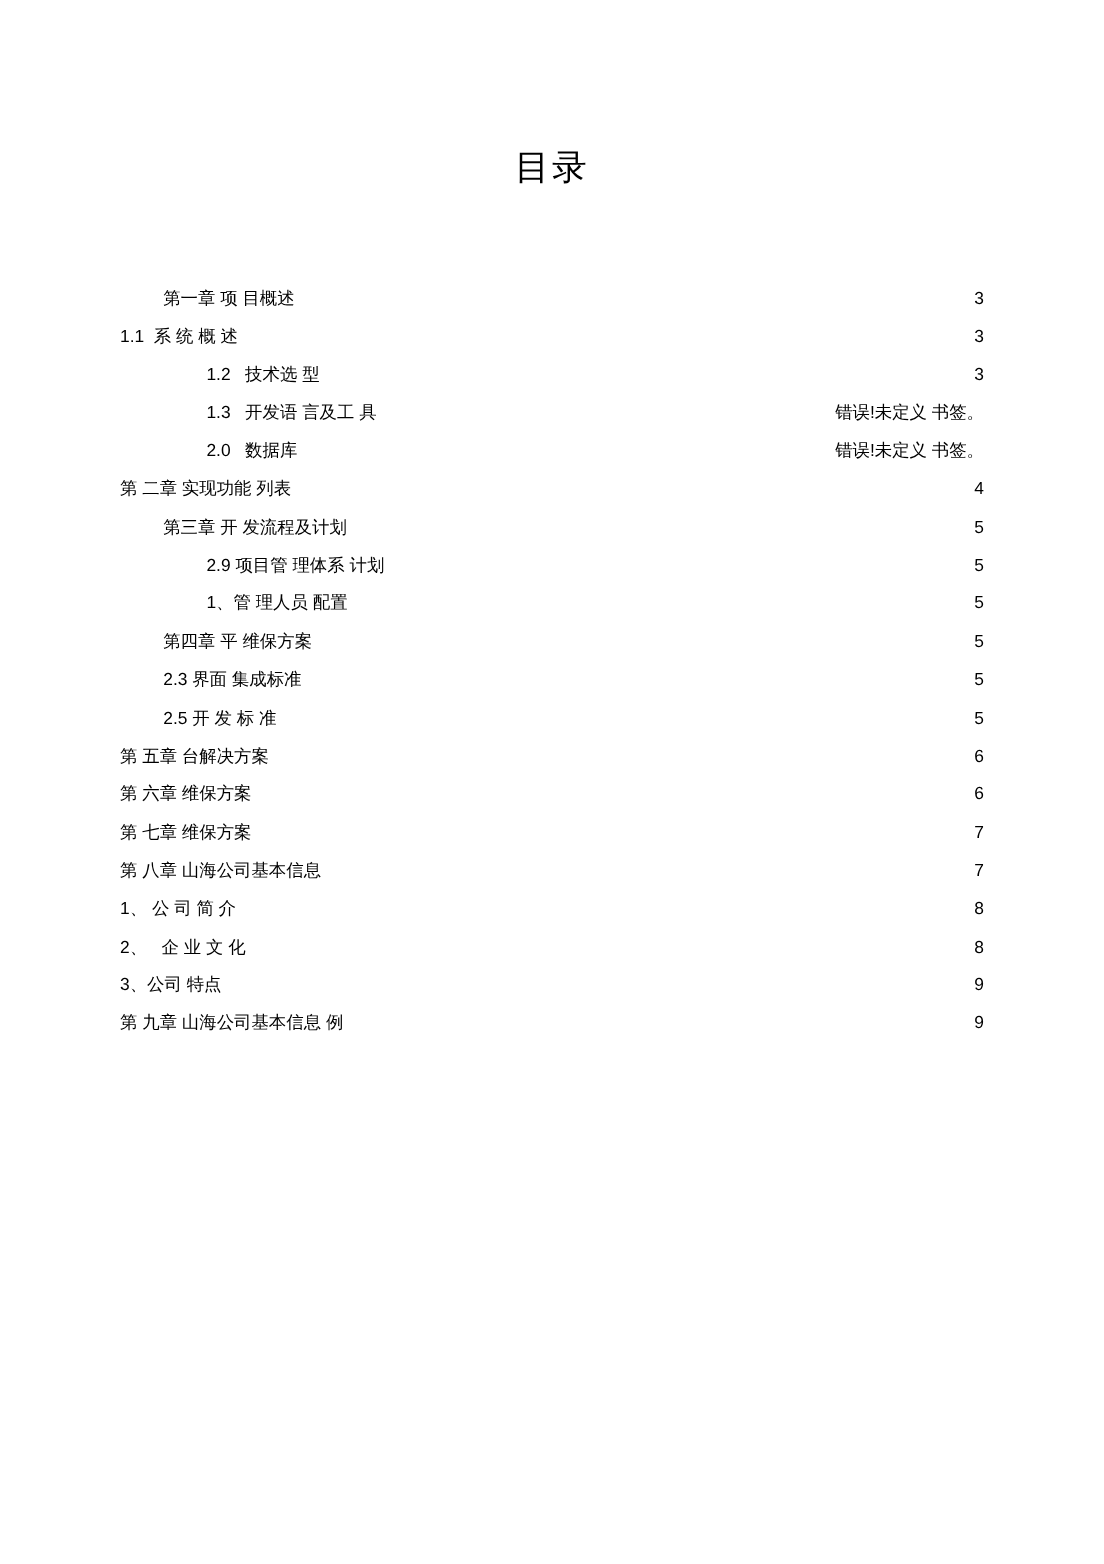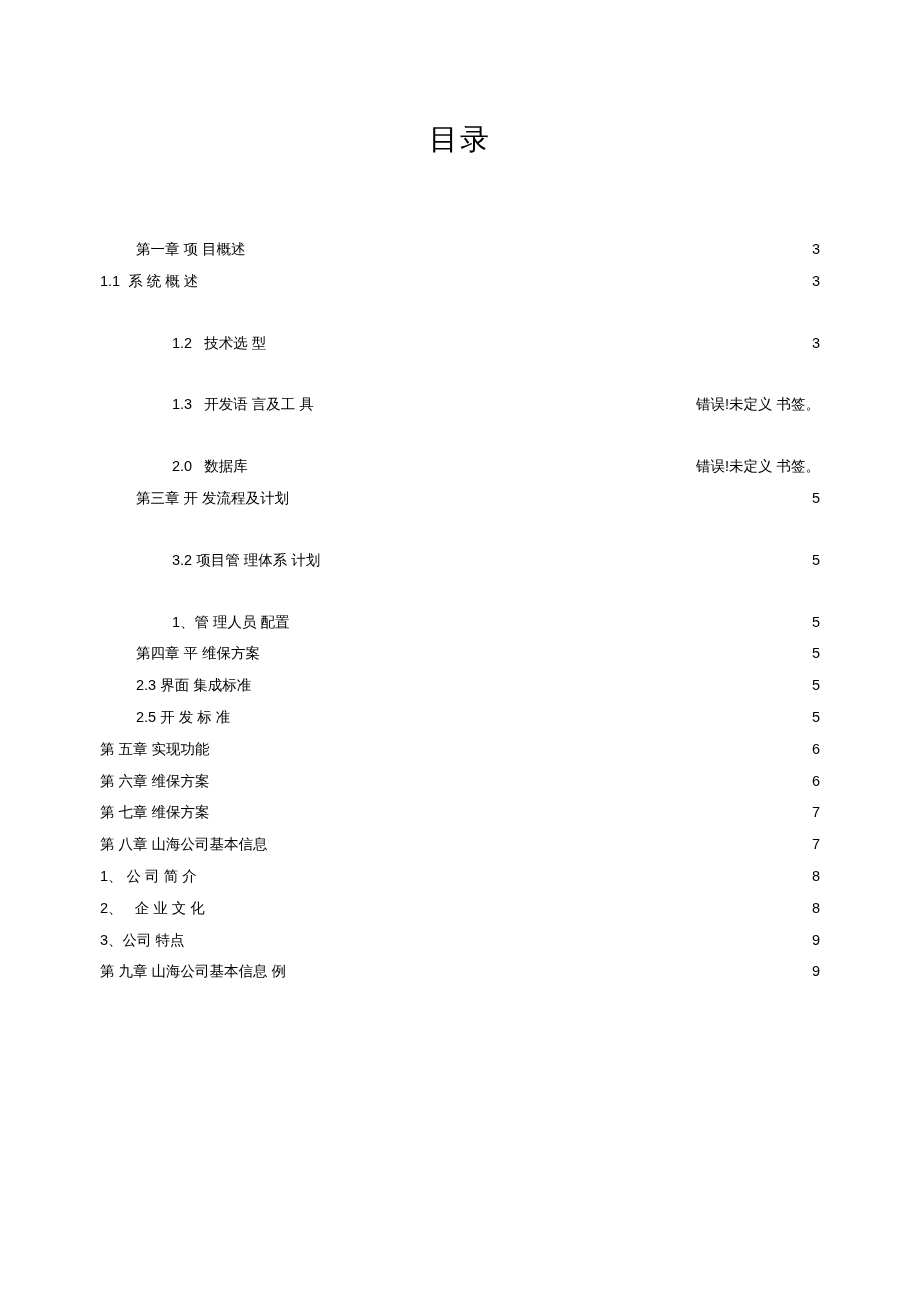--- a/index.html
+++ b/index.html
@@ -34,21 +34,21 @@
     }
     .toc-label {
       white-space: pre;
     }
     .toc-page {
       white-space: nowrap;
       padding-left: 10px;
     }
     .indent-0 { padding-left: 0px; }
     .indent-1 { padding-left: 36px; }
-    .indent-2 { padding-left: 72px; margin-top: 30px; }
+    .indent-2 { padding-left: 72px; }
   </style>
 </head>
 <body>
 
 <h1 class="title">目录</h1>
 
 <div class="toc" id="toc-container">
     <div class="toc-row">
       <span class="toc-label indent-1">第一章 项 目概述</span>
       <span class="toc-page">3</span>
@@ -63,45 +63,49 @@
     </div>
     <div class="toc-row">
       <span class="toc-label indent-2">1.3   开发语 言及工 具</span>
       <span class="toc-page">错误!未定义 书签。</span>
     </div>
     <div class="toc-row">
       <span class="toc-label indent-2">2.0   数据库</span>
       <span class="toc-page">错误!未定义 书签。</span>
     </div>
     <div class="toc-row">
+      <span class="toc-label indent-0">第 二章 实现功能 列表</span>
+      <span class="toc-page">4</span>
+    </div>
+    <div class="toc-row">
       <span class="toc-label indent-1">第三章 开 发流程及计划</span>
       <span class="toc-page">5</span>
     </div>
     <div class="toc-row">
-      <span class="toc-label indent-2">3.2 项目管 理体系 计划</span>
+      <span class="toc-label indent-2">2.9 项目管 理体系 计划</span>
       <span class="toc-page">5</span>
     </div>
     <div class="toc-row">
       <span class="toc-label indent-2">1、管 理人员 配置</span>
       <span class="toc-page">5</span>
     </div>
     <div class="toc-row">
       <span class="toc-label indent-1">第四章 平 维保方案</span>
       <span class="toc-page">5</span>
     </div>
     <div class="toc-row">
       <span class="toc-label indent-1">2.3 界面 集成标准</span>
       <span class="toc-page">5</span>
     </div>
     <div class="toc-row">
       <span class="toc-label indent-1">2.5 开 发 标 准</span>
       <span class="toc-page">5</span>
     </div>
     <div class="toc-row">
-      <span class="toc-label indent-0">第 五章 实现功能</span>
+      <span class="toc-label indent-0">第 五章 台解决方案</span>
       <span class="toc-page">6</span>
     </div>
     <div class="toc-row">
       <span class="toc-label indent-0">第 六章 维保方案</span>
       <span class="toc-page">6</span>
     </div>
     <div class="toc-row">
       <span class="toc-label indent-0">第 七章 维保方案</span>
       <span class="toc-page">7</span>
     </div>

